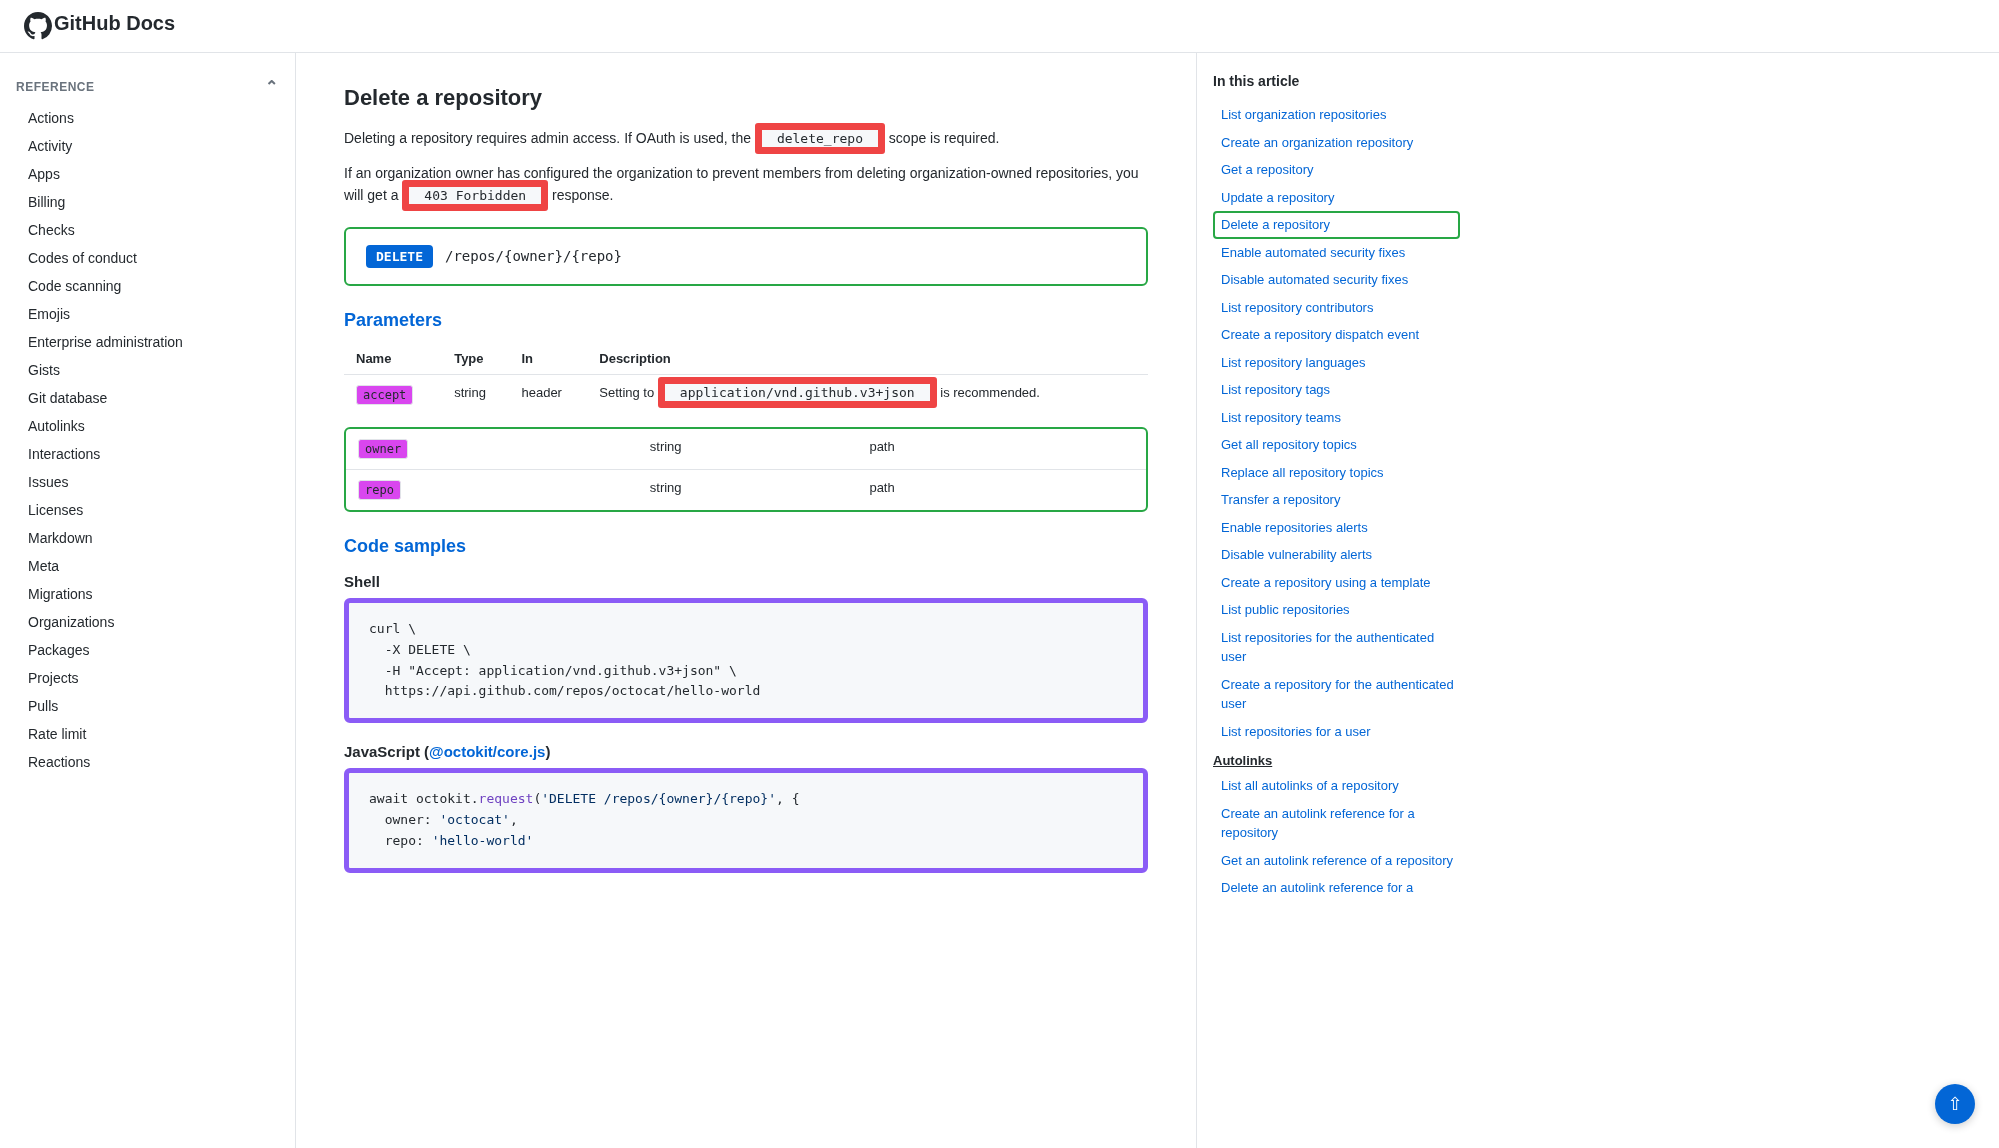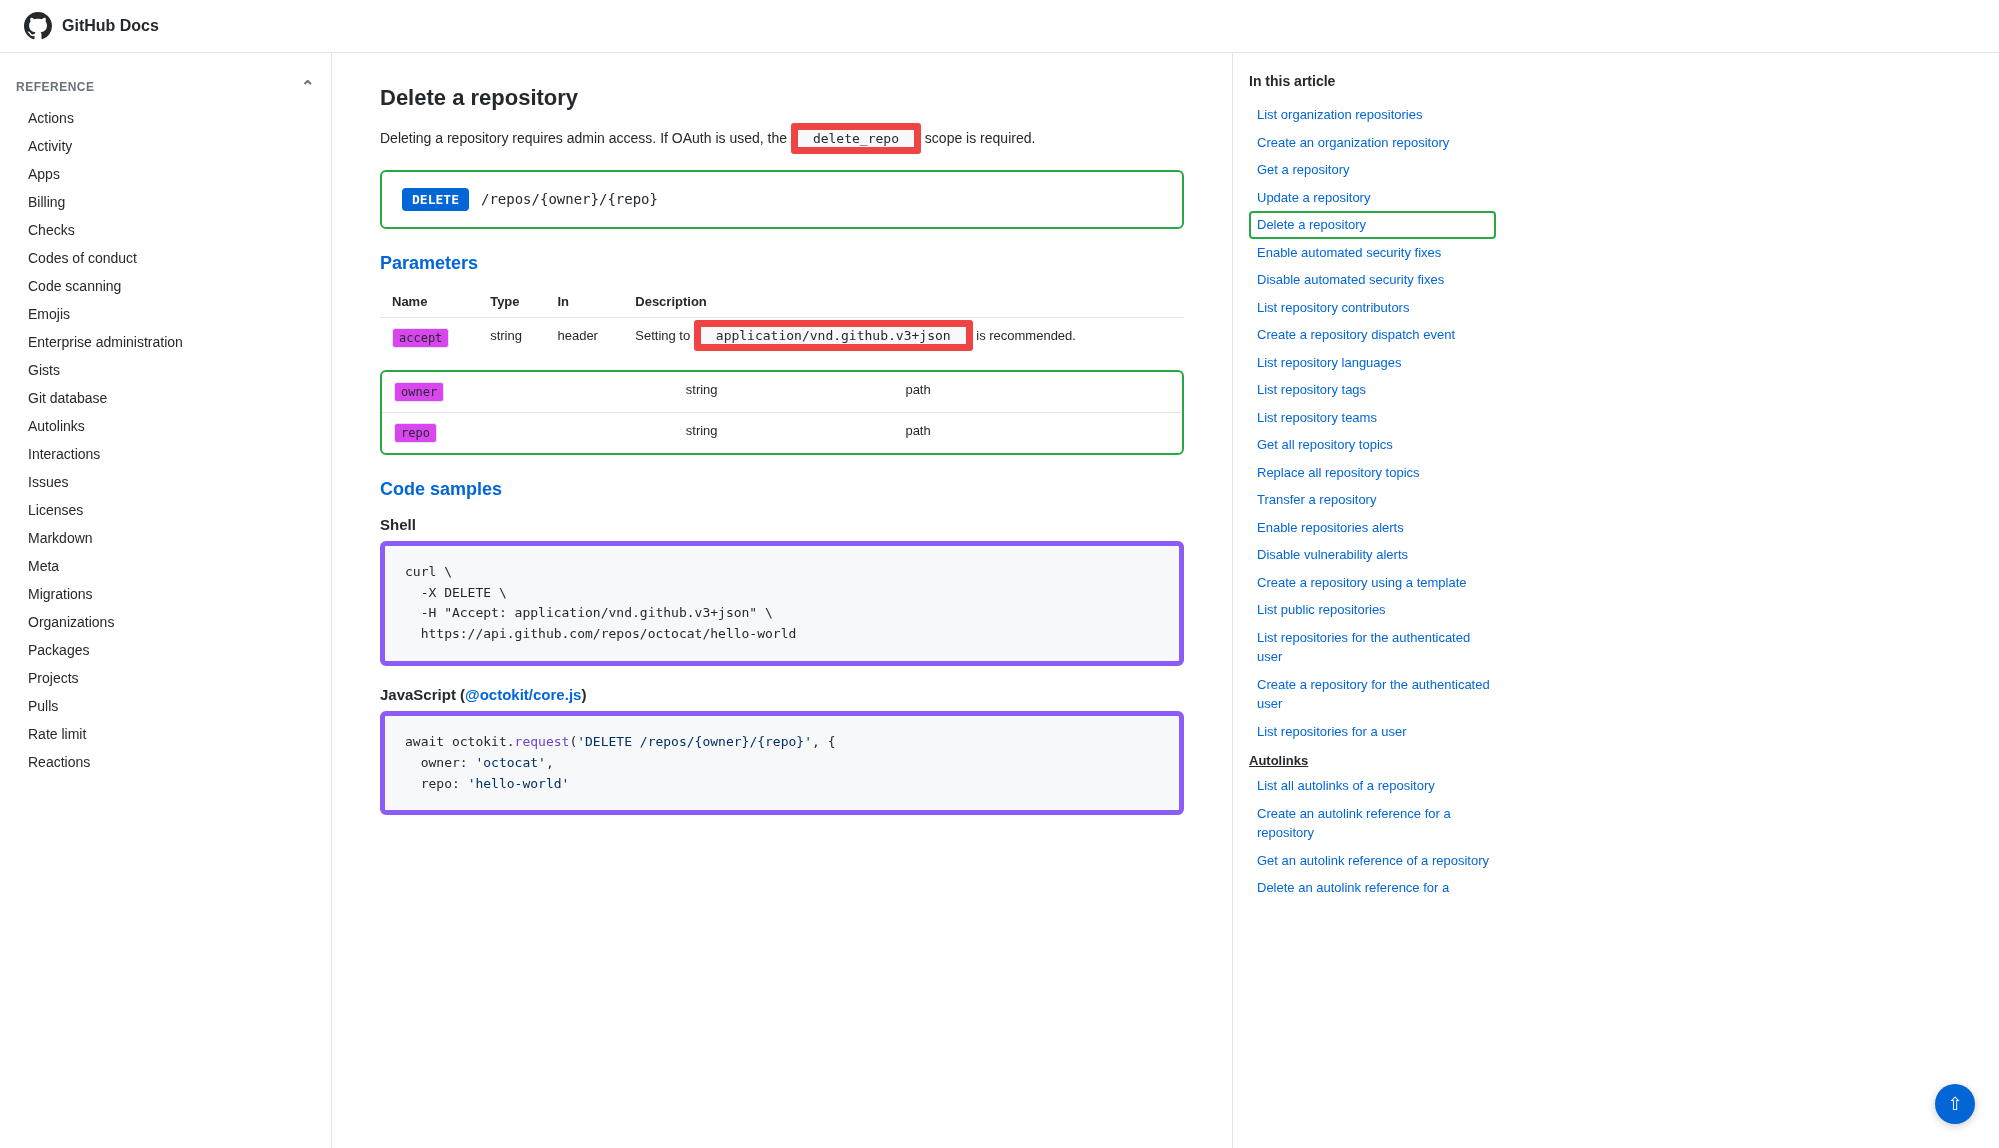--- a/index.html
+++ b/index.html
@@ -18,40 +18,40 @@
     .top-bar {
       display: flex;
       align-items: center;
       padding: 12px 24px;
       border-bottom: 1px solid #e1e4e8;
       background: #fff;
       flex-shrink: 0;
     }
     .top-bar-logo {
       display: flex;
-      align-items: center;
-      gap: 10px;
-      font-weight: 600;
-      font-size: 16px;
+      align-items: flex-start;
+      gap: 2px;
+      font-weight: 600;
+      font-size: 20px;
     }
     .github-icon {
       width: 28px;
       height: 28px;
     }
 
     
     .layout {
       display: flex;
       flex: 1;
       overflow: hidden;
     }
 
     
     .sidebar {
-      width: 332px;
+      width: 296px;
       border-right: 1px solid #e1e4e8;
       overflow-y: auto;
       flex-shrink: 0;
       padding: 16px 0;
     }
     .sidebar-section-header {
       display: flex;
       align-items: center;
       justify-content: space-between;
       padding: 8px 16px;
@@ -337,20 +337,25 @@
   <main class="main-content">
 
     <h1 class="page-title">Delete a repository</h1>
 
     <p class="description-text">
       <span>Deleting a repository requires admin access. If OAuth is used, the</span>
       <code class="inline">delete_repo</code>
       <span>scope is required.</span>
     </p>
 
+    <p class="description-text">
+      <span>If an organization owner has configured the organization to prevent members from deleting organization-owned repositories, you will get a</span>
+      <code class="inline">403 Forbidden</code>
+      <span>response.</span>
+    </p>
 
     <div class="endpoint-box">
       <span class="method-badge">DELETE</span>
       <span class="endpoint-path">/repos/{owner}/{repo}</span>
     </div>
 
     <div class="section-title">Parameters</div>
 
     <table class="params-table">
       <thead>

